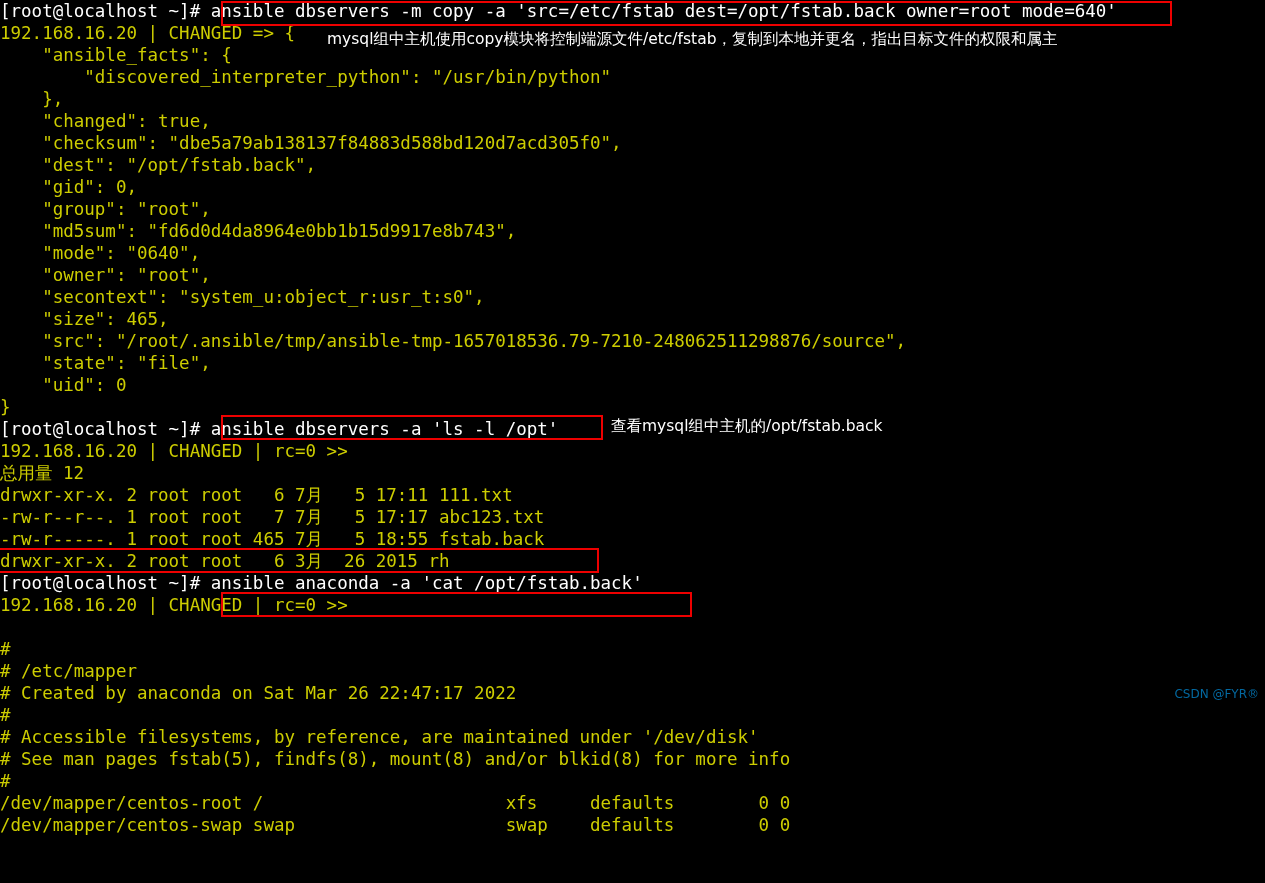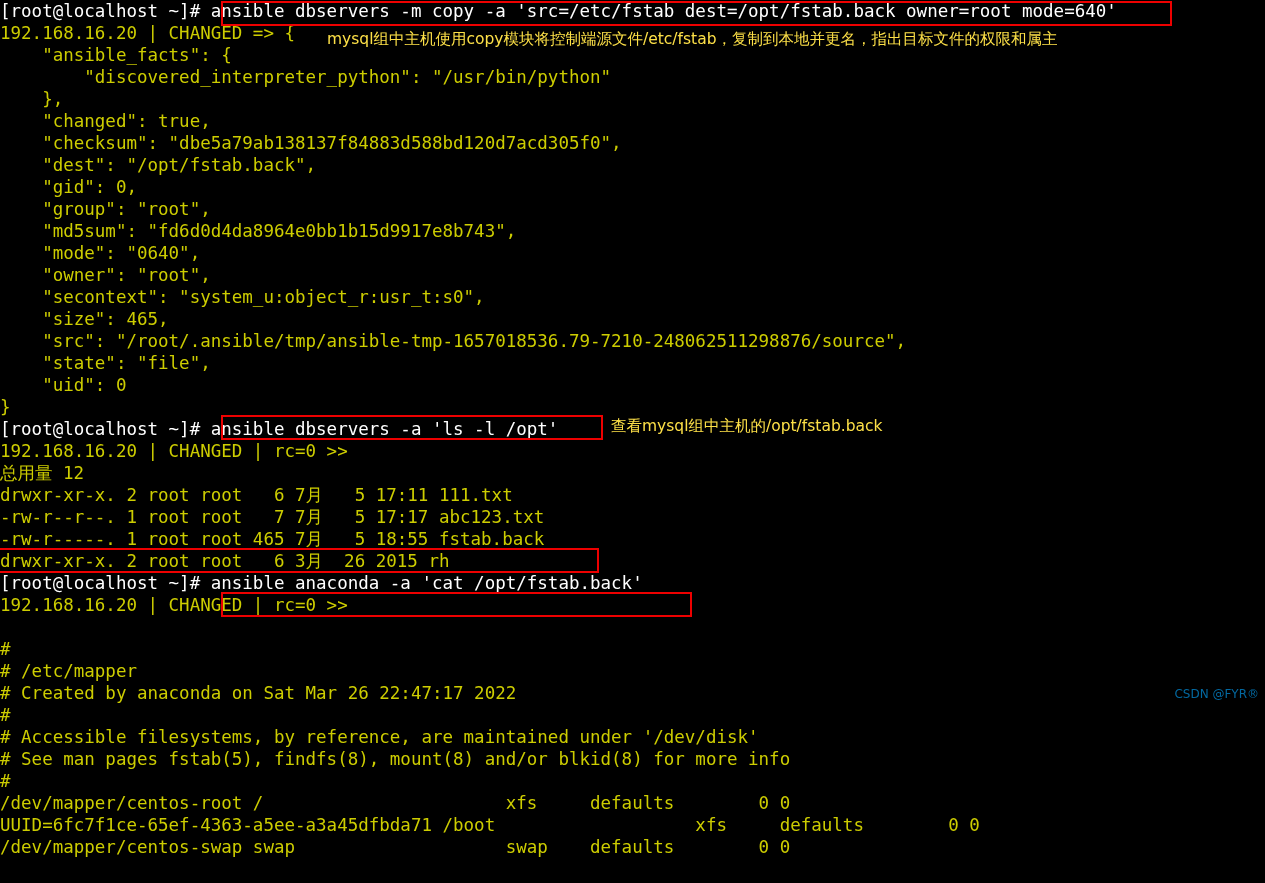--- a/index.html
+++ b/index.html
@@ -35,21 +35,21 @@
 
   
   .redbox {
     position: absolute;
     border: 2px solid #ee0000;
     box-sizing: border-box;
     pointer-events: none;
   }
   .note {
     position: absolute;
-    color: #fde047;
+    color: #ffffff;
     font-family: "DejaVu Sans", "Liberation Sans", sans-serif;
     font-size: 15.5px;
     line-height: 20px;
     white-space: pre;
   }
   .watermark {
     position: absolute;
     right: 6px;
     bottom: 5px;
     color: #0369a1;
@@ -98,21 +98,20 @@
     <div class="line yellow">192.168.16.20 | CHANGED | rc=0 &gt;&gt;</div>
     <div class="line yellow"></div>
     <div class="line yellow">#</div>
     <div class="line yellow"># /etc/mapper</div>
     <div class="line yellow"># Created by anaconda on Sat Mar 26 22:47:17 2022</div>
     <div class="line yellow">#</div>
     <div class="line yellow"># Accessible filesystems, by reference, are maintained under '/dev/disk'</div>
     <div class="line yellow"># See man pages fstab(5), findfs(8), mount(8) and/or blkid(8) for more info</div>
     <div class="line yellow">#</div>
     <div class="line yellow">/dev/mapper/centos-root /                       xfs     defaults        0 0</div>
-    <div class="line yellow">UUID=6fc7f1ce-65ef-4363-a5ee-a3a45dfbda71 /boot                   xfs     defaults        0 0</div>
     <div class="line yellow">/dev/mapper/centos-swap swap                    swap    defaults        0 0</div>
   </div>
 
   <div class="redbox" style="left:221px;  top:1px;   width:951px; height:25px;"></div>
   <div class="redbox" style="left:221px;  top:415px; width:382px; height:25px;"></div>
   <div class="redbox" style="left:-2px;   top:548px; width:601px; height:25px;"></div>
   <div class="redbox" style="left:221px;  top:592px; width:471px; height:25px;"></div>
 
   <div class="note" style="left:327px; top:29px;">mysql组中主机使用copy模块将控制端源文件/etc/fstab，复制到本地并更名，指出目标文件的权限和属主</div>
   <div class="note" style="left:611px; top:416px;">查看mysql组中主机的/opt/fstab.back</div>

